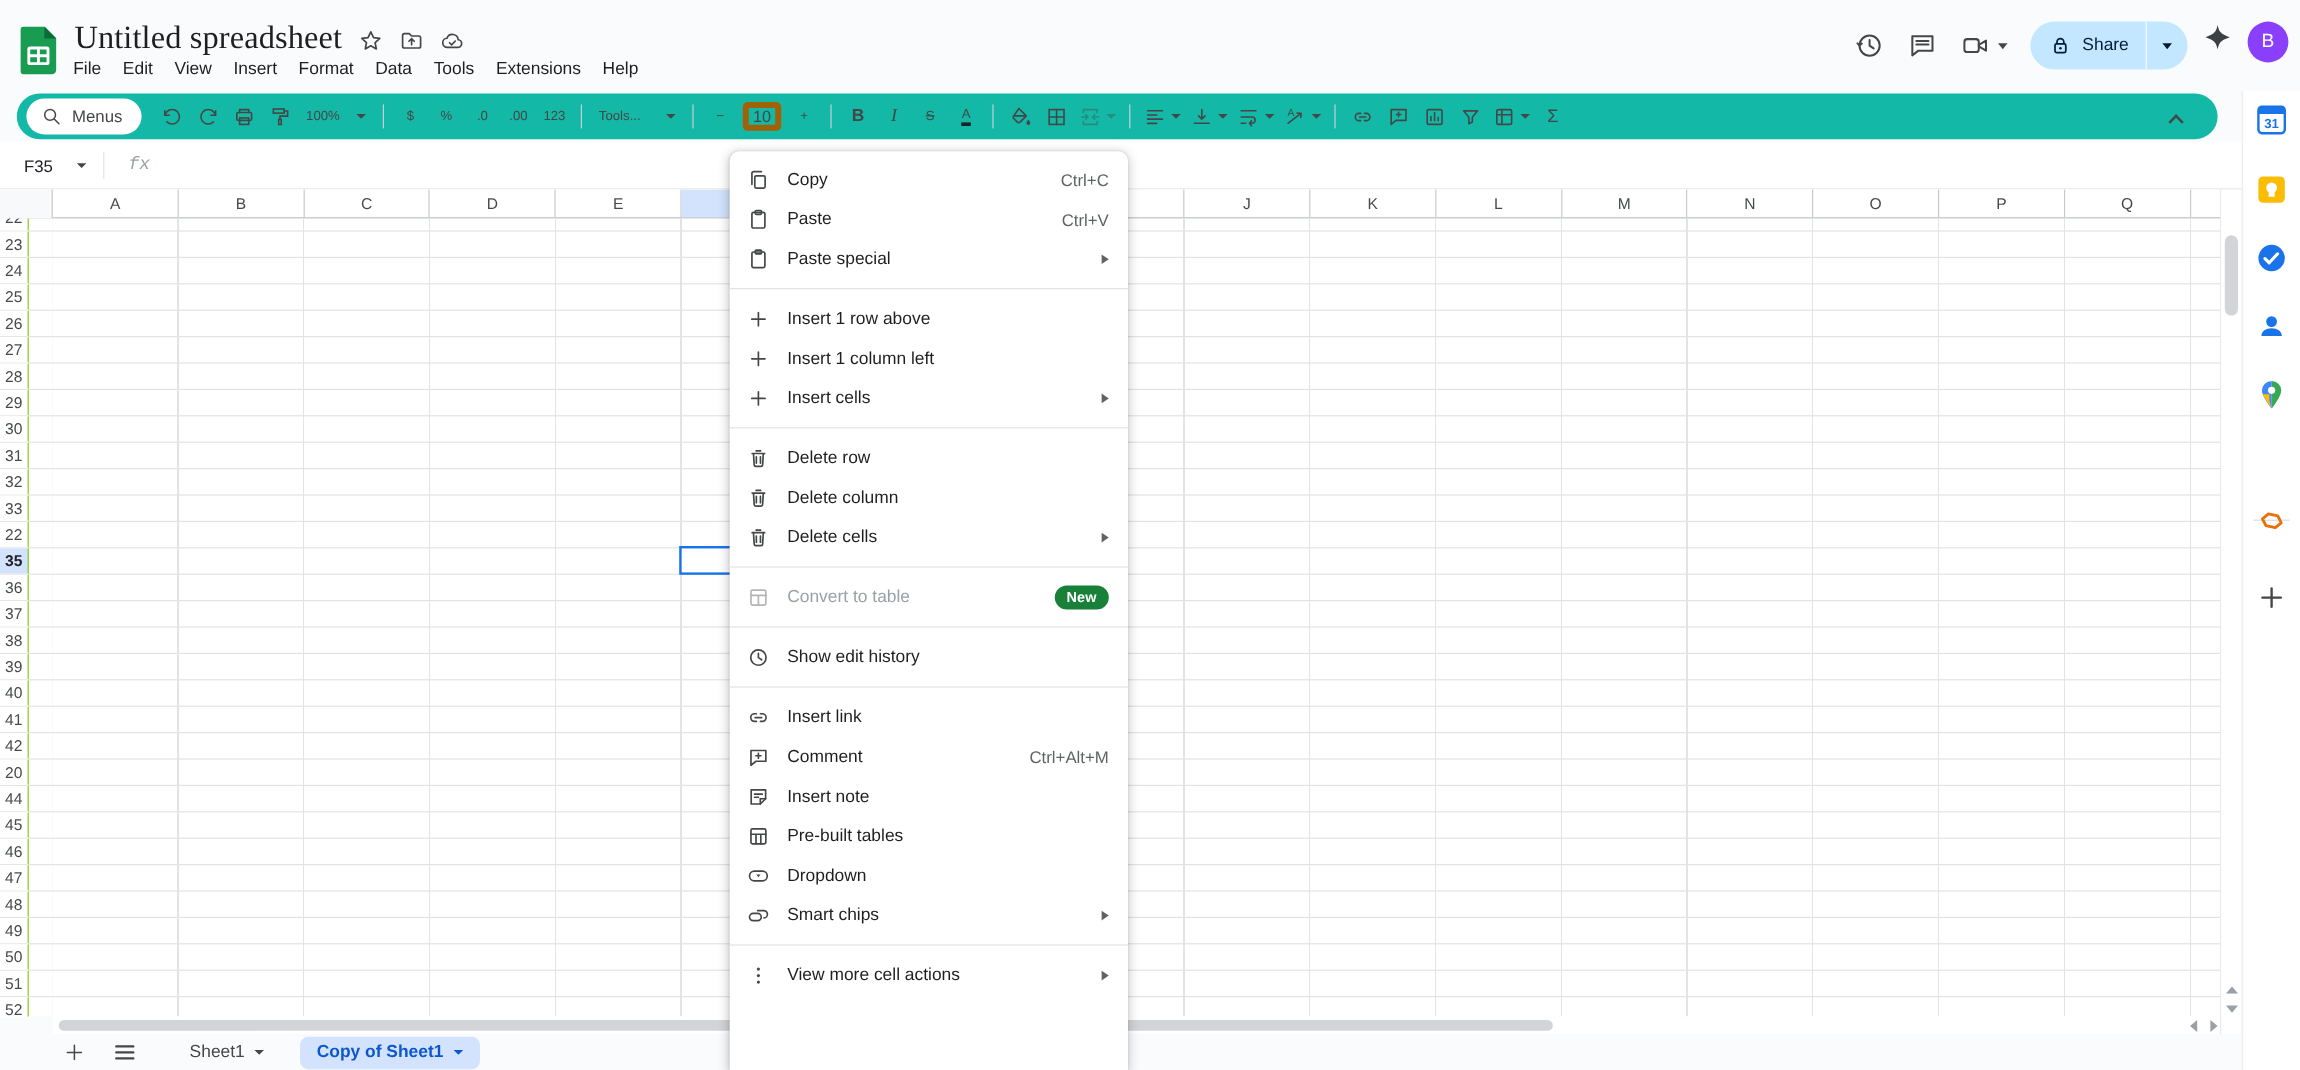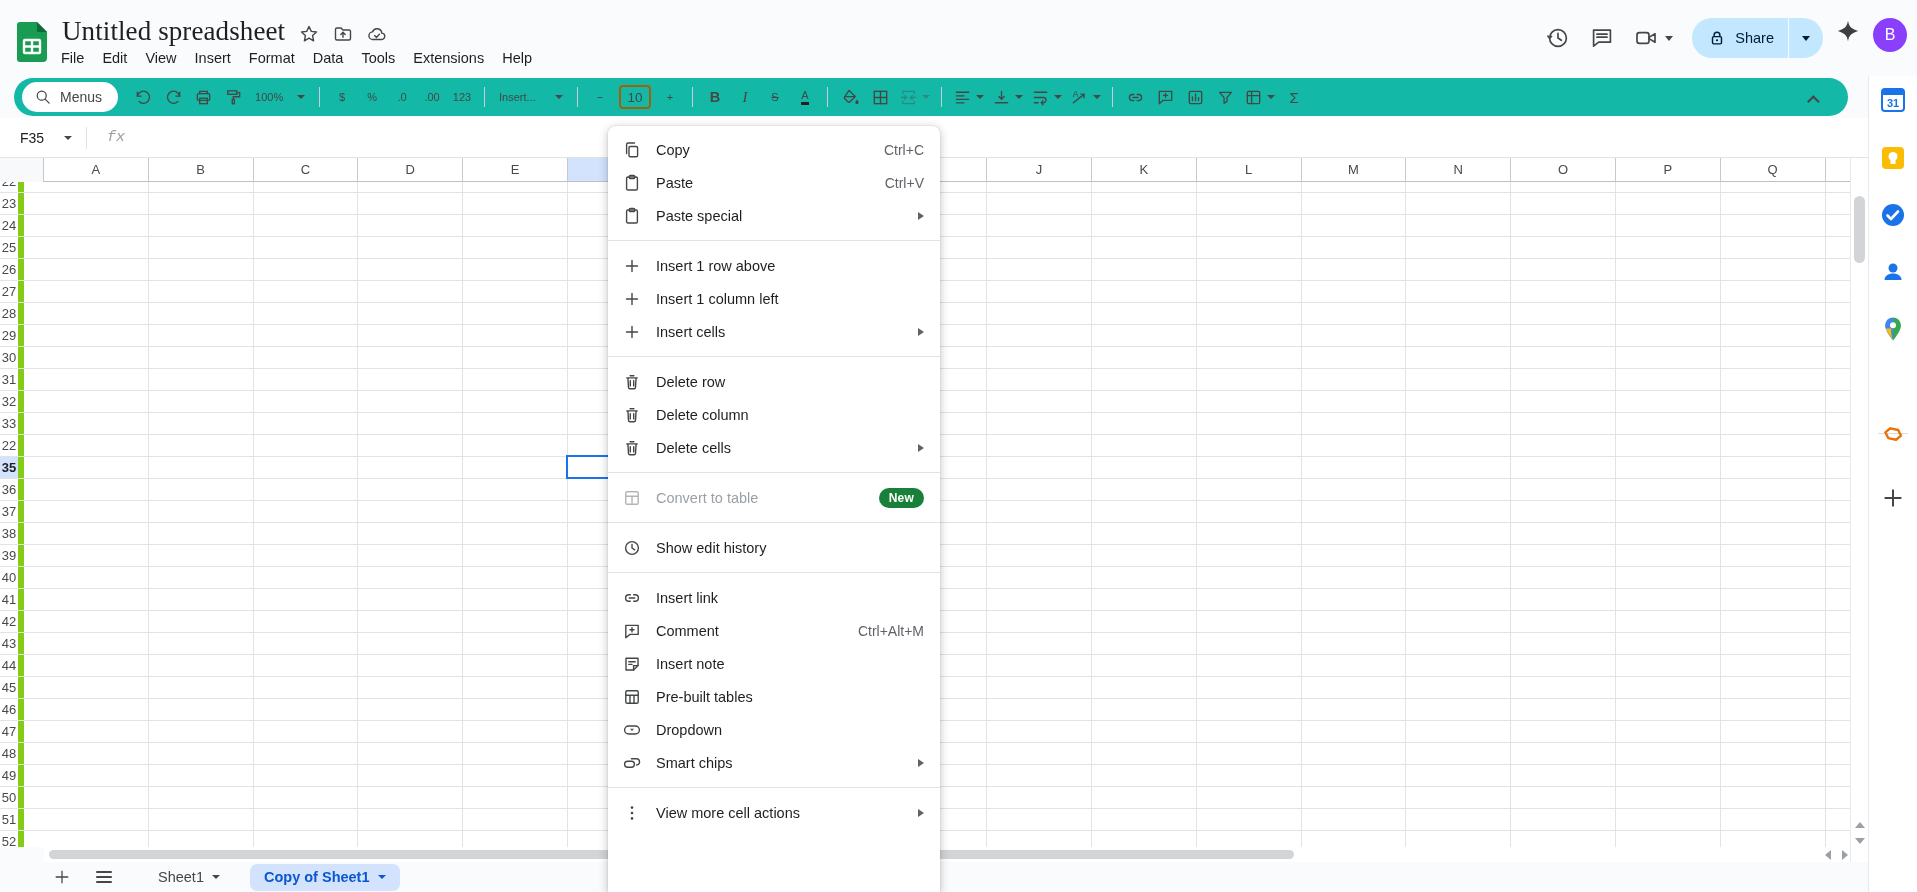--- a/index.html
+++ b/index.html
@@ -36,42 +36,42 @@
   
   #toolbar { position: absolute; left: 14px; top: 78px; width: 1834px; height: 38px; background: #14b8a6; border-radius: 19px; display: flex; align-items: center; padding-left: 8px; }
   #menus-pill { height: 30px; background: #ffffff; border-radius: 15px; display: flex; align-items: center; gap: 8px; padding: 0 16px 0 12px; margin-right: 10px; }
   #menus-label { font-size: 14px; color: #444746; }
   .tb-btn { height: 28px; min-width: 28px; border-radius: 4px; display: flex; align-items: center; justify-content: center; padding: 0 3px; margin: 0 1px; }
   .tb-txt { font-size: 11px; color: #444746; font-weight: 500; }
   .tb-sep { width: 1px; height: 20px; background: #c6cdd8; margin: 0 7px; }
   .tb-caret { margin-left: 4px; }
   .caret-sm { width: 0; height: 0; border-left: 4px solid transparent; border-right: 4px solid transparent; border-top: 4.5px solid #444746; }
   #font-name-btn { width: 76px; justify-content: space-between; padding: 0 6px; }
-  #font-size-box { width: 32px; height: 24px; border: 2px solid #a16207; border-radius: 4px; display: flex; align-items: center; justify-content: center; font-size: 13.5px; color: #444746; margin: 0 4px; }
+  #font-size-box { width: 32px; height: 24px; border: 5px solid #a16207; border-radius: 4px; display: flex; align-items: center; justify-content: center; font-size: 13.5px; color: #444746; margin: 0 4px; }
   .disabled-ico { opacity: 0.38; }
   #collapse-btn { position: absolute; right: 18px; top: 7px; }
   .chev-up { width: 9px; height: 9px; border-left: 2px solid #444746; border-top: 2px solid #444746; transform: rotate(45deg) translateY(3px); }
 
   
   #formula-bar { position: absolute; left: 0; top: 118px; width: 1917px; height: 40px; background: #ffffff; border-bottom: 1px solid #e1e3e1; display: flex; align-items: center; }
   #name-box { width: 80px; padding-left: 20px; font-size: 14px; color: #202124; display: flex; align-items: center; justify-content: space-between; }
   #name-box .caret-sm { margin-right: 8px; }
   #fx-divider { width: 1px; height: 22px; background: #e1e3e1; margin: 0 10px 0 6px; }
   #fx-label { font-family: Liberation Mono, monospace; font-style: italic; font-size: 15px; color: #9aa0a6; margin-left: 10px; }
 
   
   #grid-area { position: absolute; left: 0; top: 158px; width: 1850px; height: 689px; background: #fff; }
   #col-header-row { position: absolute; left: 0; top: 0; width: 1850px; height: 24px; display: flex; border-bottom: 1px solid #bdc1c6; background: #fff; }
   #corner-box { width: 44px; height: 24px; background: #f8f9fa; border-right: 1px solid #c7cacc; flex: none; }
   .col-h { width: 104.8px; flex: none; border-right: 1px solid #c7cacc; font-size: 13px; color: #474a4d; display: flex; align-items: center; justify-content: center; }
   .col-h.selected { background: #d3e3fd; }
   #rows-clip { position: absolute; left: 0; top: 24px; width: 1850px; height: 665px; overflow: hidden; }
   #rows { margin-top: -11px; }
   .g-row { height: 22px; display: flex; align-items: stretch; border-bottom: 1px solid #e2e3e3; }
-  .row-h { width: 24px; flex: none; background: #fff; border-right: 6px solid #84cc16; font-size: 13px; color: #474a4d; display: flex; align-items: center; justify-content: center; }
+  .row-h { width: 24px; flex: none; background: #fff; border-right: 1px solid #84cc16; font-size: 13px; color: #474a4d; display: flex; align-items: center; justify-content: center; }
   .row-h.selected { background: #d3e3fd; font-weight: 700; color: #202124; }
   #v-gridlines { position: absolute; left: 44px; top: 24px; width: 1806px; height: 665px; pointer-events: none;
     background: repeating-linear-gradient(to right, transparent 0, transparent 103.8px, #e2e3e3 103.8px, #e2e3e3 104.8px); }
   #selection-box { position: absolute; left: 566px; top: 297px; width: 107px; height: 24px; border: 2px solid #1a73e8; }
 
   
   #v-scrollbar { position: absolute; left: 1850px; top: 158px; width: 18px; height: 704px; background: #fff; border-left: 1px solid #e8eaed; }
   #v-thumb { position: absolute; left: 3px; top: 38px; width: 11px; height: 67px; background: #d2d4d7; border-radius: 6px; }
   .sb-btn { position: absolute; left: 4px; width: 10px; height: 10px; display: flex; align-items: center; justify-content: center; }
   .tri-up { width: 0; height: 0; border-left: 5px solid transparent; border-right: 5px solid transparent; border-bottom: 6px solid #9aa0a6; }
@@ -237,21 +237,21 @@
       <span class="tb-txt">.0</span>
     </div>
   <div class="tb-btn">
       <span class="tb-txt">.00</span>
     </div>
   <div class="tb-btn">
       <span class="tb-txt">123</span>
     </div>
   <div class="tb-sep"></div>
   <div class="tb-btn" id="font-name-btn">
-    <span class="tb-txt" style="font-weight:400">Insert...</span>
+    <span class="tb-txt" style="font-weight:400">Tools...</span>
       <span class="caret-sm"></span>
   </div>
   <div class="tb-sep"></div>
   <div class="tb-btn">
       <span class="tb-txt">−</span>
     </div>
   <div id="font-size-box">10</div>
   <div class="tb-btn">
       <span class="tb-txt">+</span>
     </div>
@@ -442,21 +442,21 @@
         <div class="g-row">
           <div class="row-h">40</div>
         </div>
         <div class="g-row">
           <div class="row-h">41</div>
         </div>
         <div class="g-row">
           <div class="row-h">42</div>
         </div>
         <div class="g-row">
-          <div class="row-h">43</div>
+          <div class="row-h">20</div>
         </div>
         <div class="g-row">
           <div class="row-h">44</div>
         </div>
         <div class="g-row">
           <div class="row-h">45</div>
         </div>
         <div class="g-row">
           <div class="row-h">46</div>
         </div>

